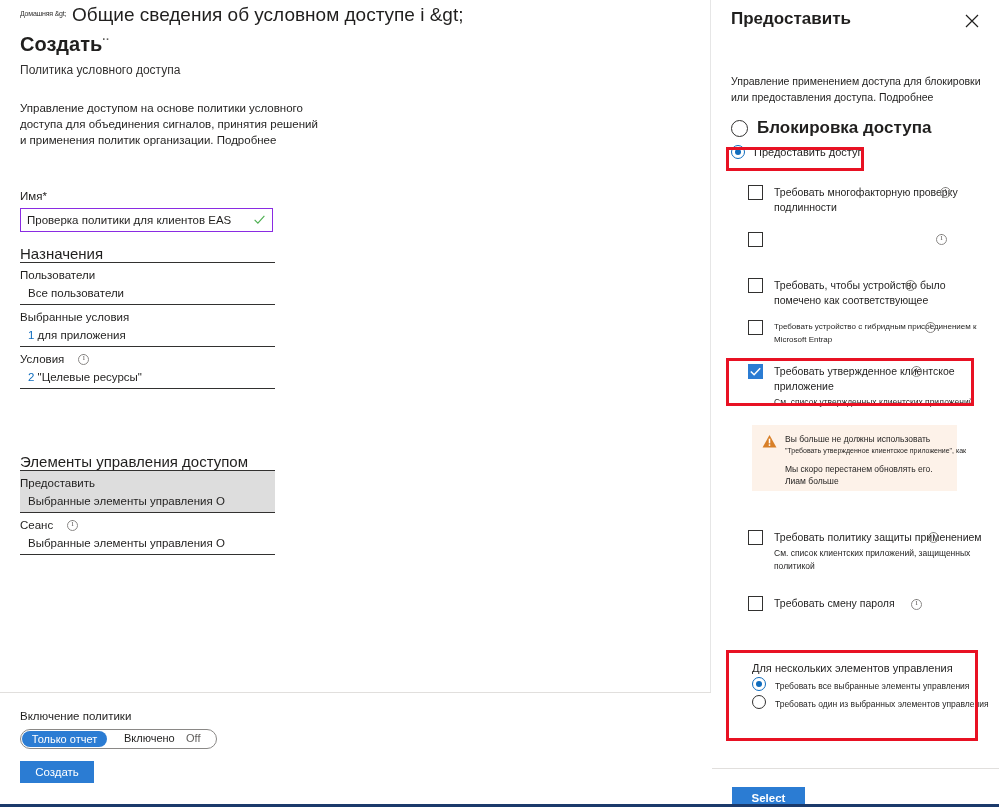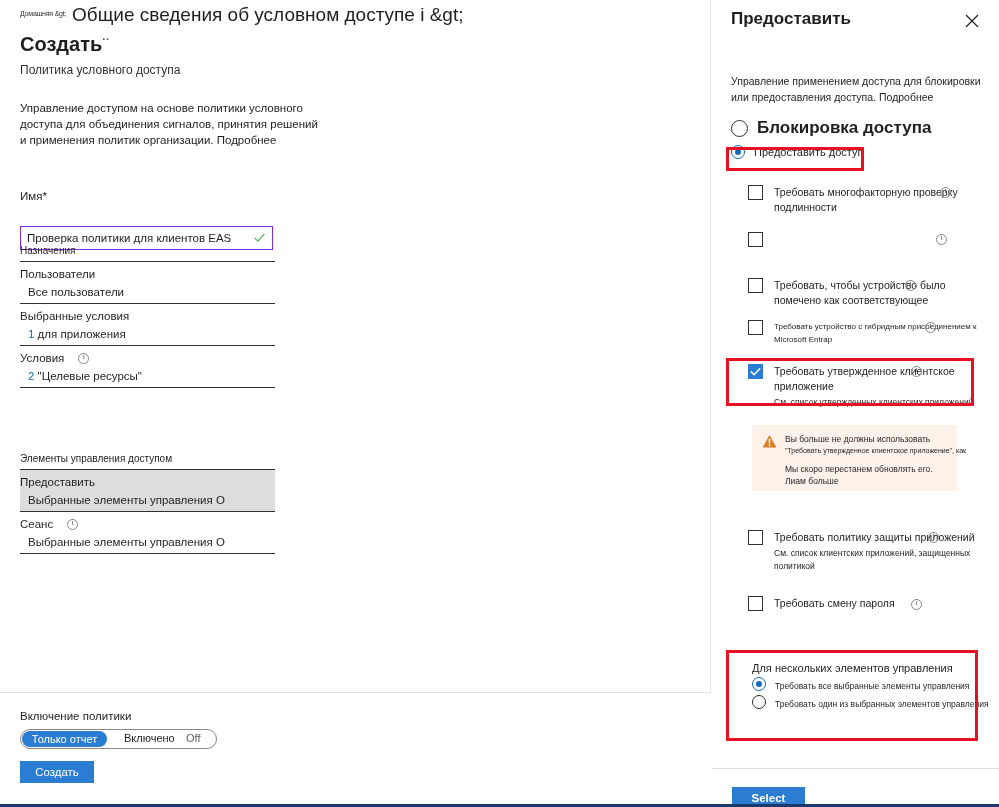--- a/index.html
+++ b/index.html
@@ -75,21 +75,21 @@
     color: #201f1e;
   }
 
   .name-field {
     position: absolute;
     left: 20px; top: 190px;
     width: 255px;
   }
   .name-input-wrap {
     position: relative;
-    margin-top: 24px;
+    margin-top: 6px;
     width: 253px; height: 24px;
     border: 1px solid #8a2be2;
     background: #ffffff;
     display: flex;
     align-items: center;
   }
   .name-input {
     border: 0; outline: 0;
     font-family: "Liberation Sans", sans-serif;
     font-size: 11.5px;
@@ -104,23 +104,22 @@
     right: 6px; top: 4px;
     width: 13px; height: 13px;
   }
 
   .sec-group {
     position: absolute;
     left: 20px;
     width: 255px;
   }
   .sec-header {
-    font-size: 10px;
-    color: #201f1e;
-    padding-bottom: 5px;
+    font-size: 15px;
+    color: #201f1e;
     border-bottom: 1px solid #323130;
   }
   .row-block {
     border-bottom: 1px solid #323130;
     padding: 6px 0 5px 0;
   }
   .row-block.selected {
     background: #dddddd;
     border-bottom: 1px solid #323130;
   }
@@ -575,21 +574,21 @@
         <div class="warn-txt1b">"Требовать утвержденное клиентское приложение", как</div>
         <div class="warn-txt2">Мы скоро перестанем обновлять его.</div>
         <div class="warn-txt2" style="margin-top:0;">Лиам больше</div>
       </div>
     </div>
   </div>
 
   <div class="opt" style="top:530px; left:748px;">
     <span class="cb"></span>
     <span class="txt">
-      <span>Требовать политику защиты приложений</span>
+      <span>Требовать политику защиты применением</span>
       <span class="sub" style="display:block;">См. список клиентских приложений, защищенных политикой</span>
     </span>
   </div>
   <span class="inl-info" style="left:928px; top:532px; position:absolute;"></span>
 
   <div class="opt" style="top:596px; left:748px;">
     <span class="cb"></span>
     <span class="txt">Требовать смену пароля</span>
   </div>
   <span class="inl-info" style="left:911px; top:599px; position:absolute;"></span>

